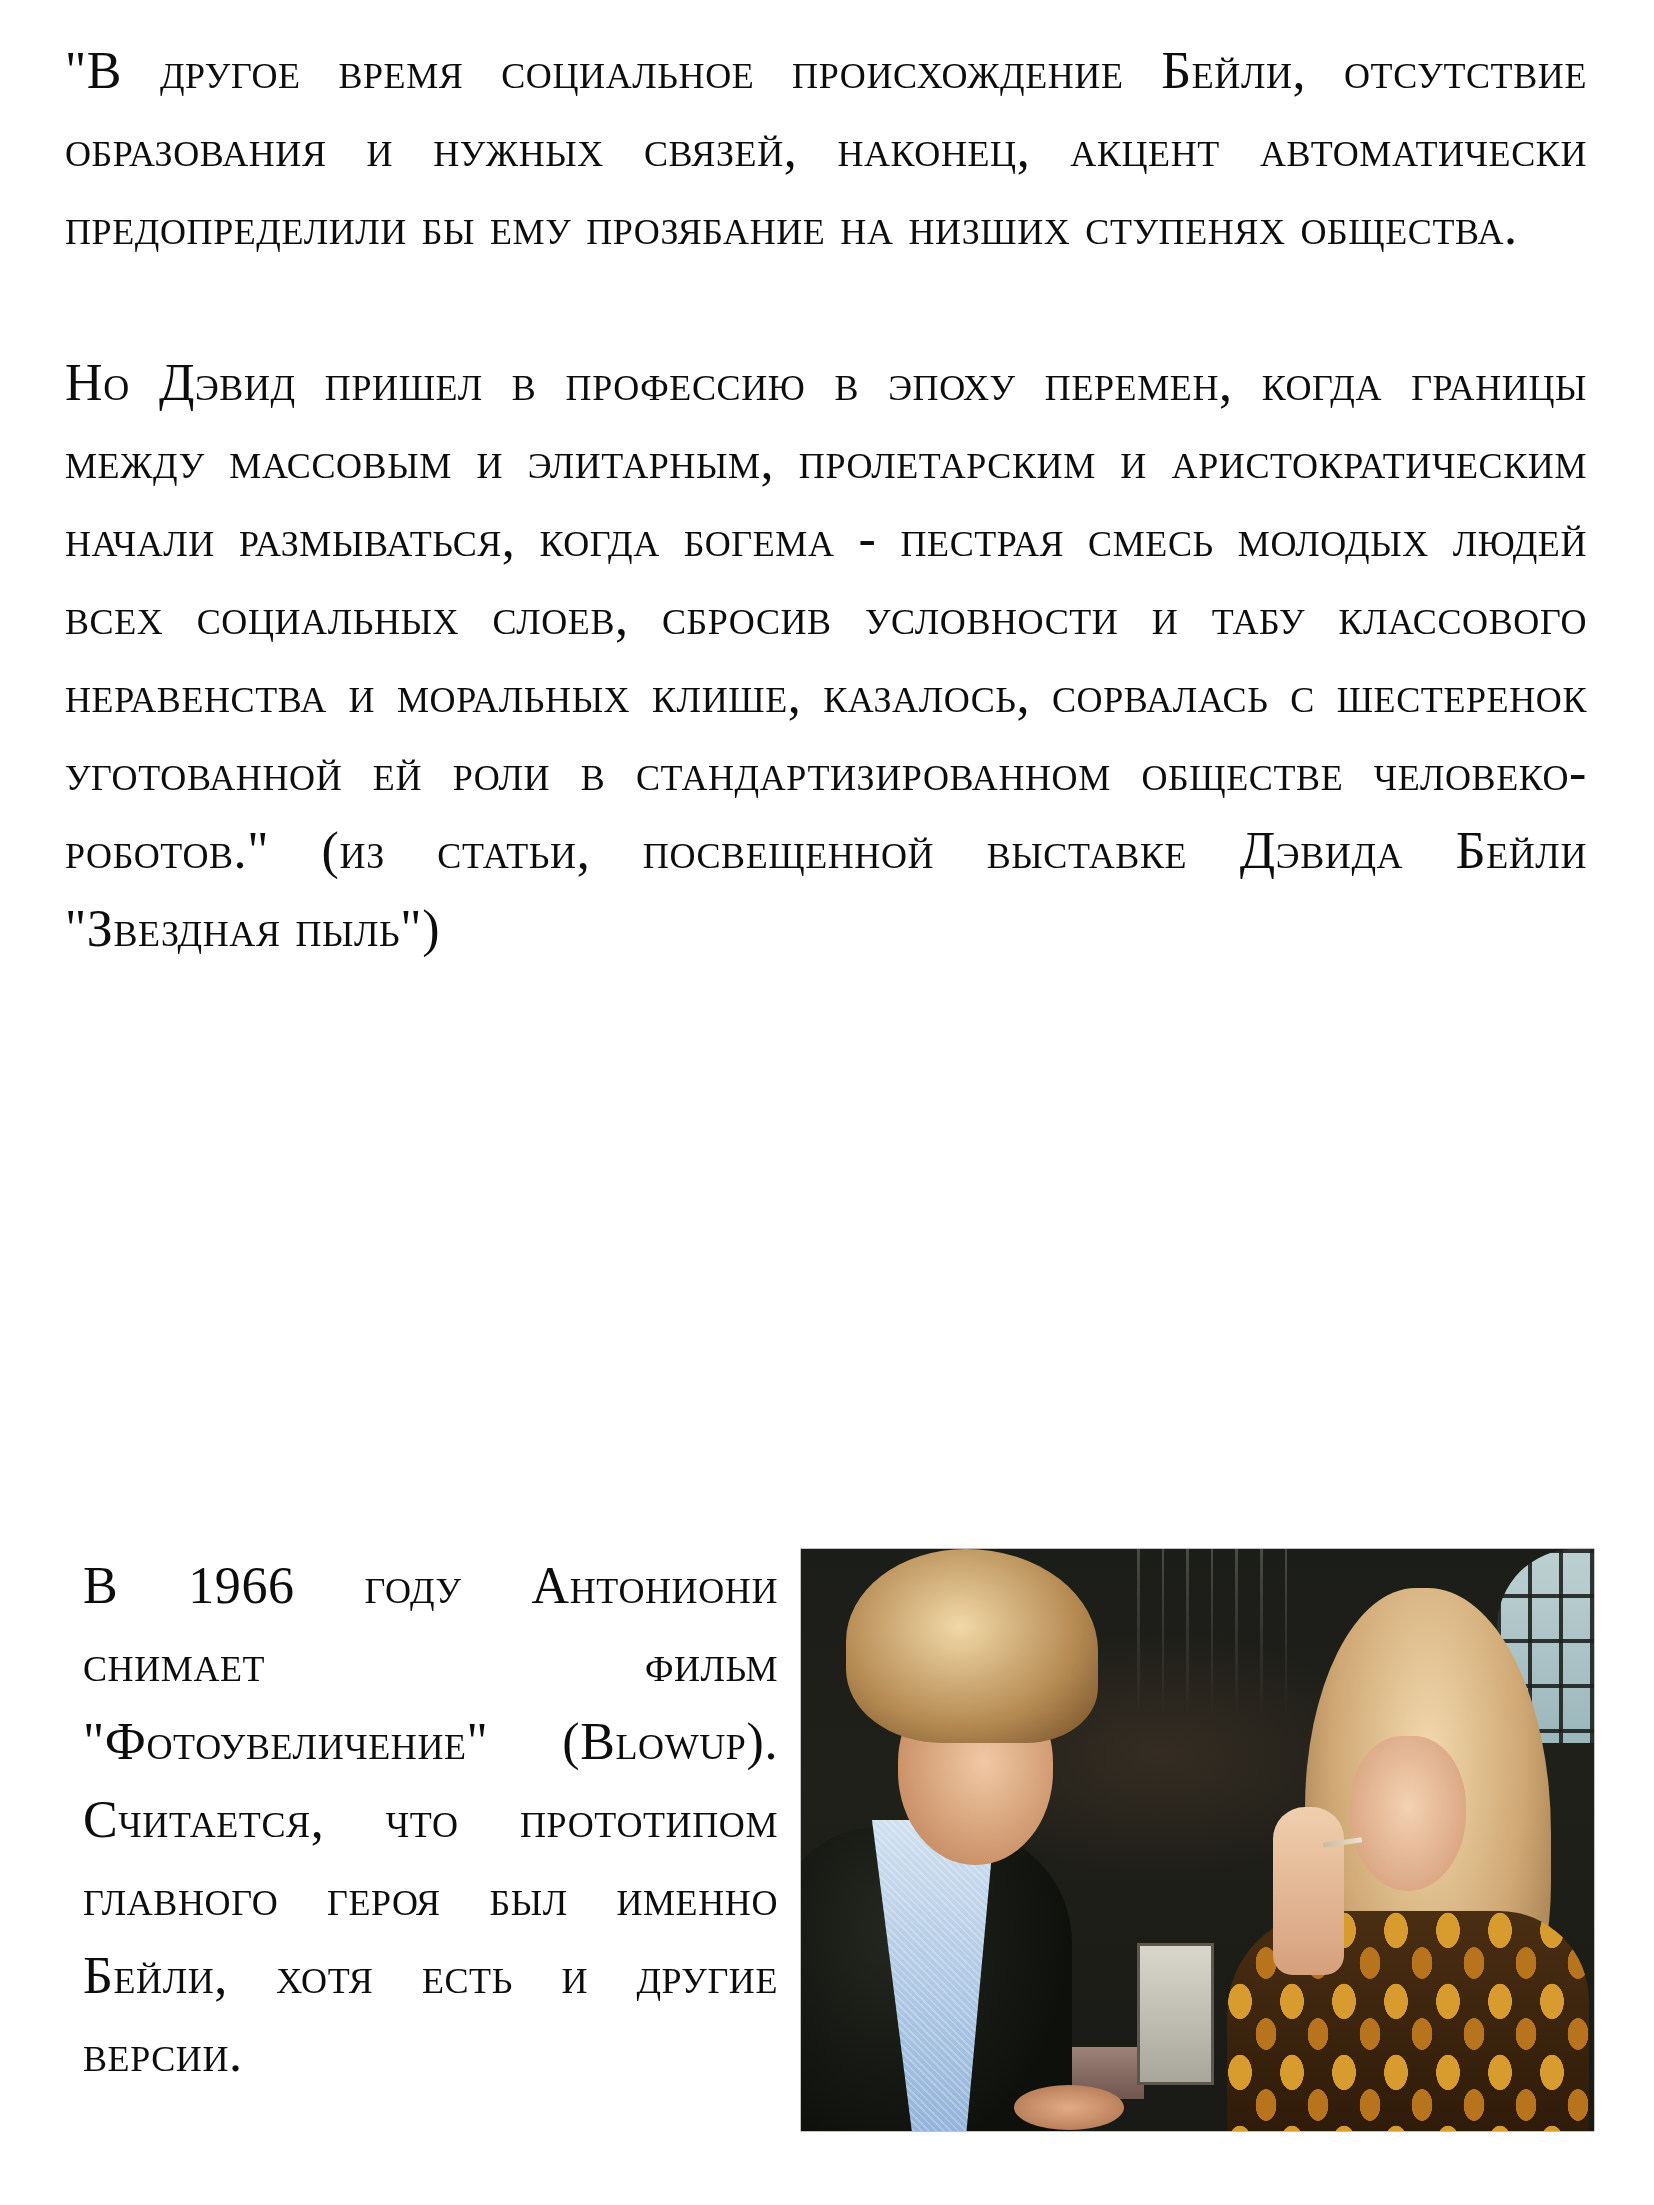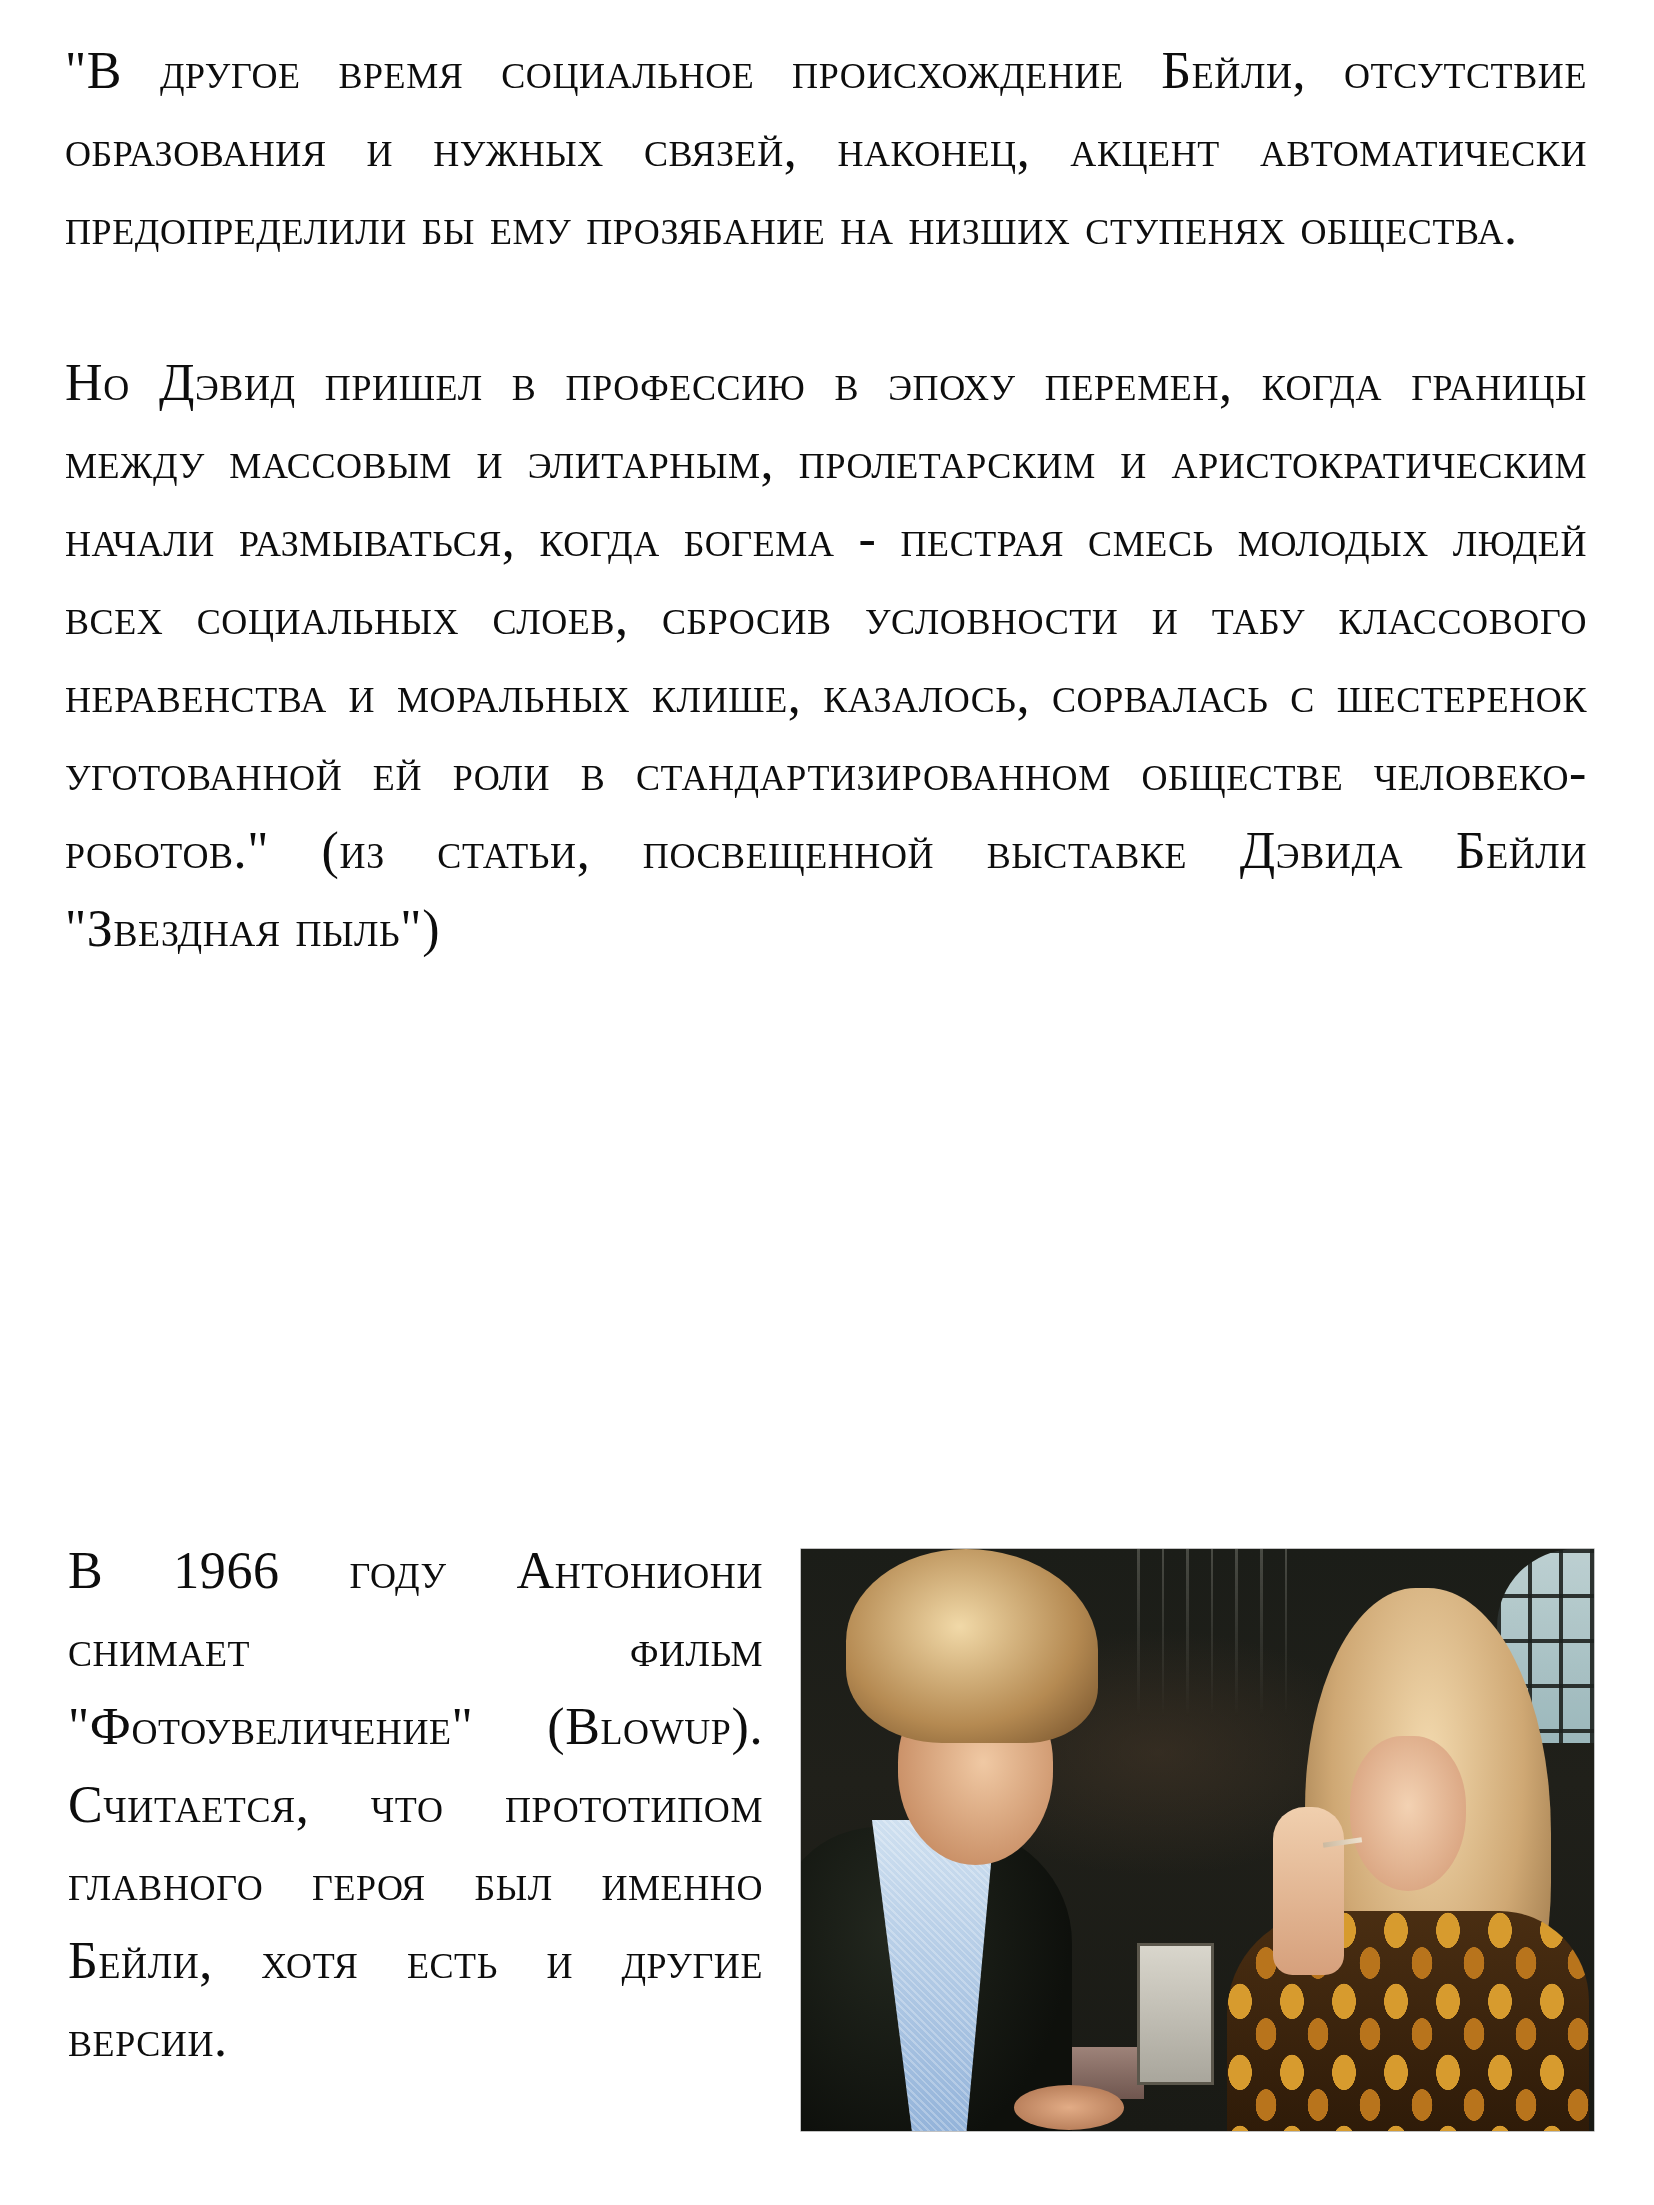--- a/index.html
+++ b/index.html
@@ -32,21 +32,21 @@
     }
     .quote-block p {
       margin: 0;
     }
     .quote-block p + p {
       margin-top: 78px;
     }
     .film-text {
       top: 1529px;
       width: 695px;
-      margin: 3px;
+      margin: 18px;
     }
     .photo {
       position: absolute;
       left: 801px;
       top: 1549px;
       width: 793px;
       height: 582px;
       overflow: hidden;
       background:
         radial-gradient(ellipse 40% 30% at 45% 35%, rgba(70,55,40,0.55), rgba(0,0,0,0) 70%),

